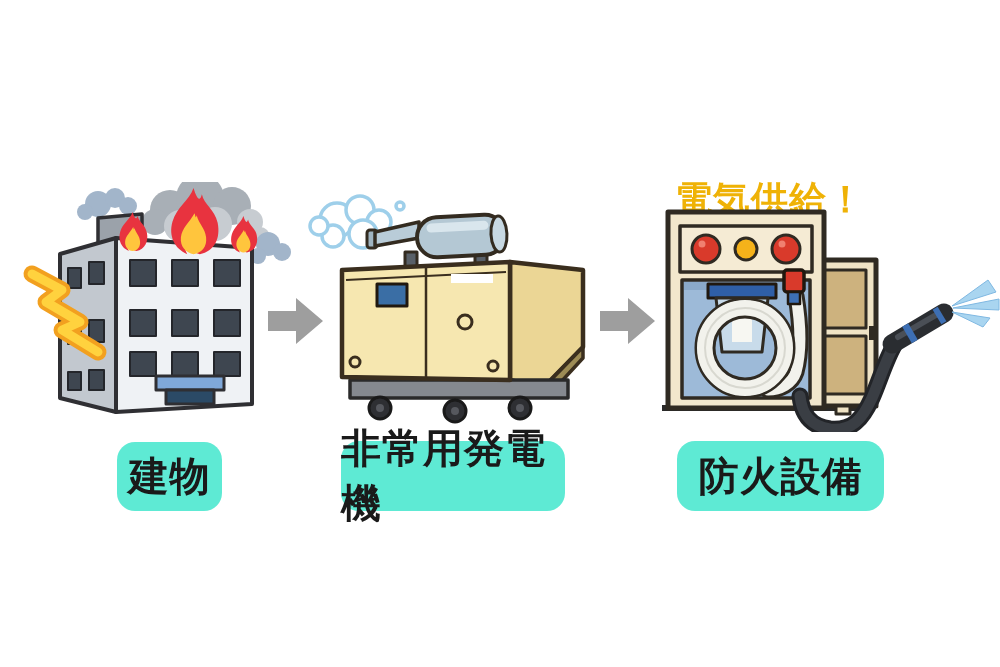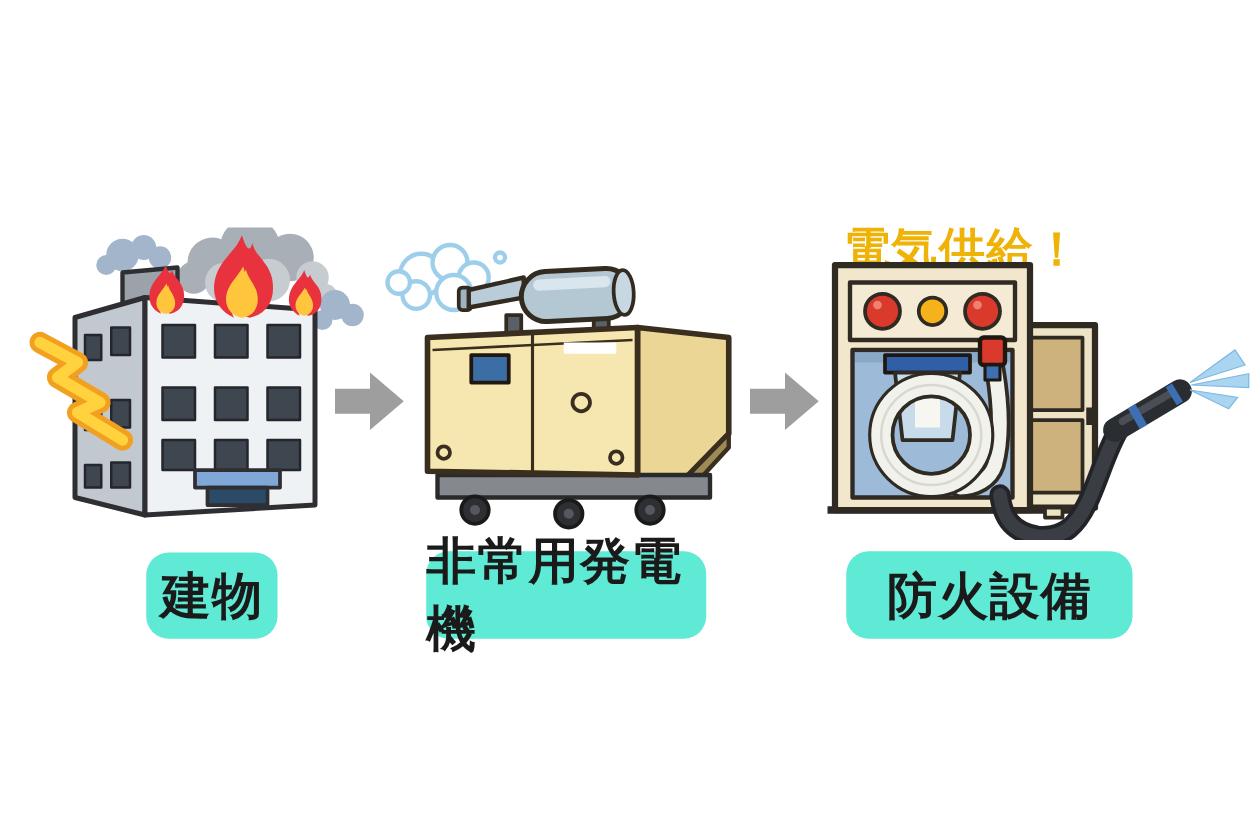--- a/index.html
+++ b/index.html
@@ -11,21 +11,21 @@
   .headline.fire{left:20px;top:90px;width:280px;font-size:36px;line-height:46px;color:#f5413c;}
   .headline.run{left:355px;top:140px;width:200px;font-size:37px;line-height:40px;color:#1c56a7;}
   .headline.supply{left:650px;top:140px;width:240px;font-size:37px;line-height:40px;color:#efb206;margin-top:40px;}
   .pill{
     position:absolute;background:#5eead4;border-radius:18px;
     display:flex;align-items:center;justify-content:center;
     color:#1a1a1a;font-size:40px;font-weight:bold;letter-spacing:1px;
   }
   .pill1{left:117px;top:442px;width:105px;height:69px;}
   .pill2{left:341px;top:441px;width:224px;height:70px;}
-  .pill3{left:677px;top:441px;width:229px;height:70px;}
+  .pill3{left:677px;top:441px;width:207px;height:70px;}
   svg{position:absolute;display:block;}
   .illu-building{left:10px;top:182px;}
   .arrow1{left:266px;top:294px;}
   .arrow2{left:598px;top:294px;}
   .illu-generator{left:305px;top:192px;}
   .illu-cabinet{left:650px;top:200px;}
 </style>
 </head>
 <body>
 

